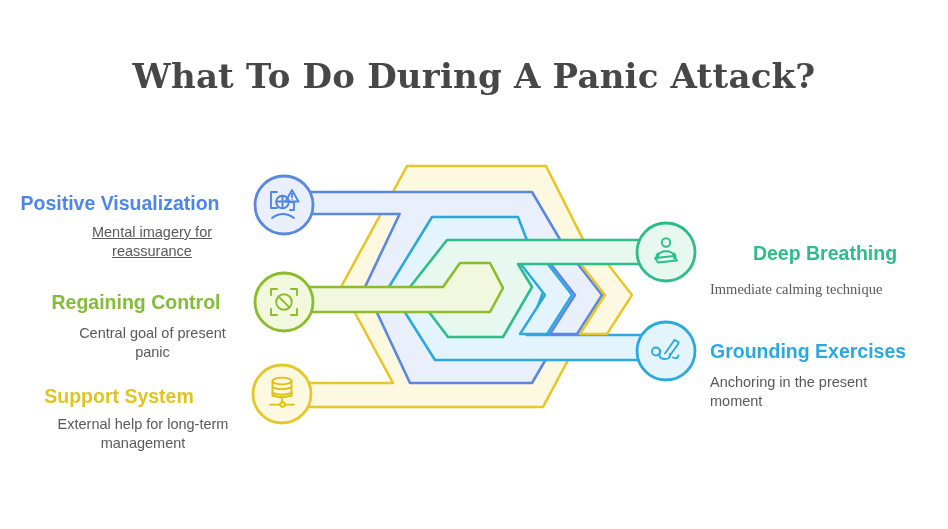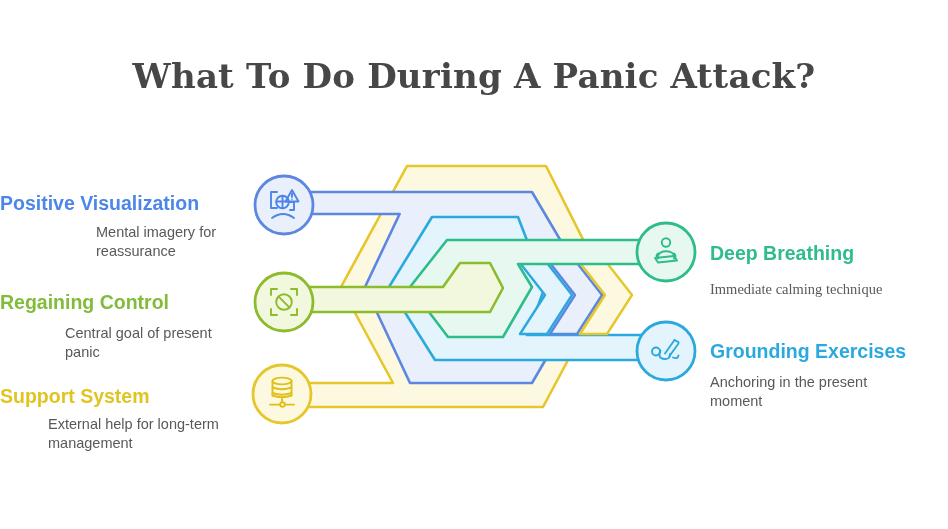--- a/index.html
+++ b/index.html
@@ -8,26 +8,26 @@
     font-family:"Liberation Sans",sans-serif;
   }
   .title{
     position:absolute;top:56px;left:0;width:948px;text-align:center;
     font-family:"DejaVu Serif","Liberation Serif",serif;
     font-size:34px;font-weight:700;color:#474747;letter-spacing:.2px;margin:0;
   }
   .diagram{position:absolute;left:0;top:0;}
   .label{position:absolute;font-size:19.5px;font-weight:700;line-height:22px;}
   .desc{position:absolute;font-size:14.5px;color:#595959;line-height:19px;font-weight:400;}
-  .al-r{text-align:left;}
+  .al-r{text-align:center;}
   .al-l{text-align:left;}
   .c-blue{color:#4C86E8;}
   .c-olive{color:#82BC3A;}
   .c-gold{color:#E0C522;}
-  .c-emerald{color:#2EBD89;}
+  .c-emerald{color:#2EBD89;text-align:center;}
   .c-cyan{color:#2BA9DF;}
 </style>
 </head>
 <body>
 
 <div class="stage">
 
   <h1 class="title">What To Do During A Panic Attack?</h1>
 
   <svg class="diagram" width="948" height="529" viewBox="0 0 948 529">
@@ -103,23 +103,23 @@
         <path d="M -5.5,-0.5 Q -9,7.5 -1.5,8 Q 4.5,8.3 4,3"></path>
         <path d="M -1,2.5 L 8.5,-11"></path>
         <path d="M 3.5,5 L 12.5,-7.5"></path>
         <path d="M 8.5,-11 L 12.5,-8.8"></path>
         <path d="M 7,6.5 Q 11.5,8.5 12.5,4.5"></path>
       </g>
     </g>
   </svg>
 
   <div class="label al-r c-blue" style="left:0;top:192px;width:240px;">Positive Visualization</div>
-  <div class="desc al-r" style="left:96px;top:223px;width:160px;">Mental imagery for reassurance</div>
+  <div class="desc al-r" style="left:72px;top:223px;width:160px;text-decoration:underline;">Mental imagery for reassurance</div>
 
-  <div class="label al-r c-olive" style="left:0;top:291px;width:240px;">Regaining Control</div>
+  <div class="label al-r c-olive" style="left:16px;top:291px;width:240px;">Regaining Control</div>
   <div class="desc al-r" style="left:65px;top:324px;width:175px;">Central goal of present panic</div>
 
   <div class="label al-r c-gold" style="left:0;top:385px;width:238px;">Support System</div>
   <div class="desc al-r" style="left:48px;top:415px;width:190px;">External help for long-term management</div>
 
   <div class="label al-l c-emerald" style="left:710px;top:242px;width:230px;">Deep Breathing</div>
   <div class="desc al-l" style="left:710px;top:280px;width:230px;font-family:Liberation Serif, serif;">Immediate calming technique</div>
 
   <div class="label al-l c-cyan" style="left:710px;top:340px;width:235px;">Grounding Exercises</div>
   <div class="desc al-l" style="left:710px;top:373px;width:180px;">Anchoring in the present moment</div>

